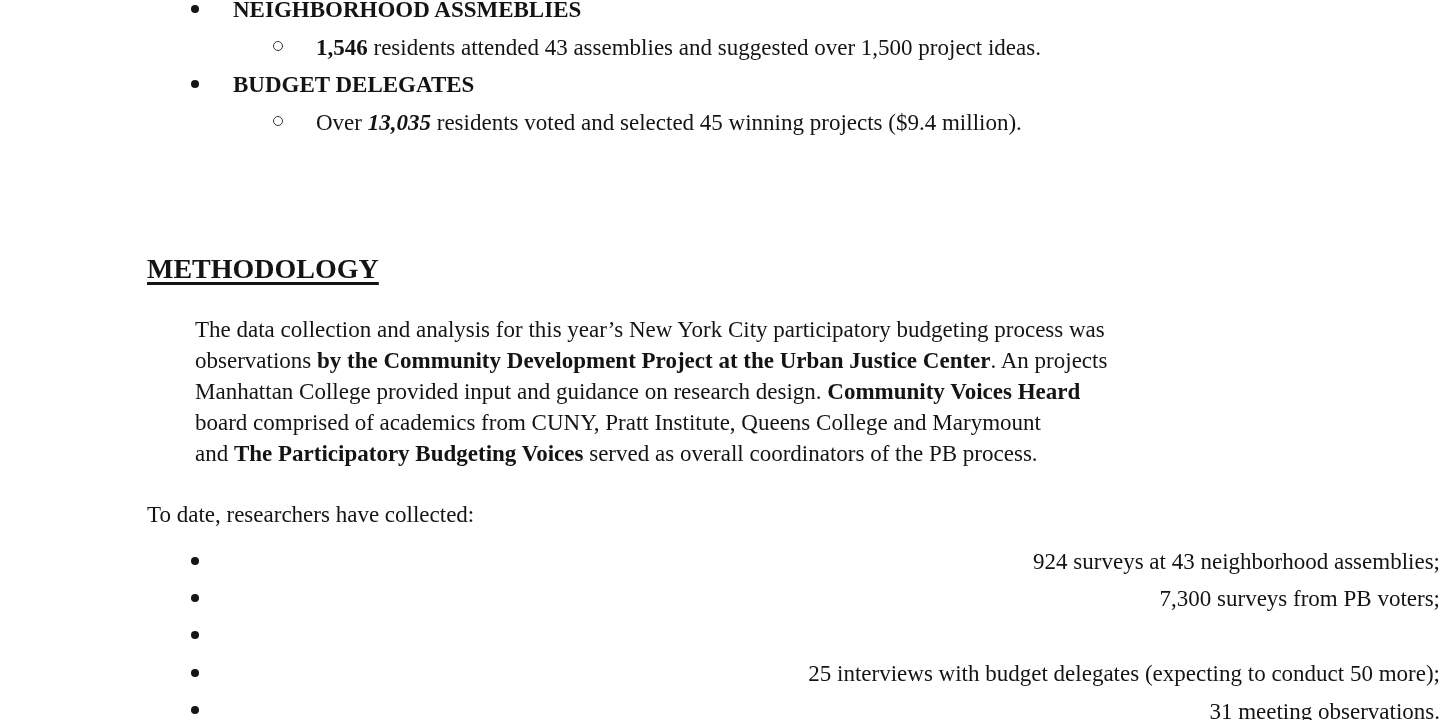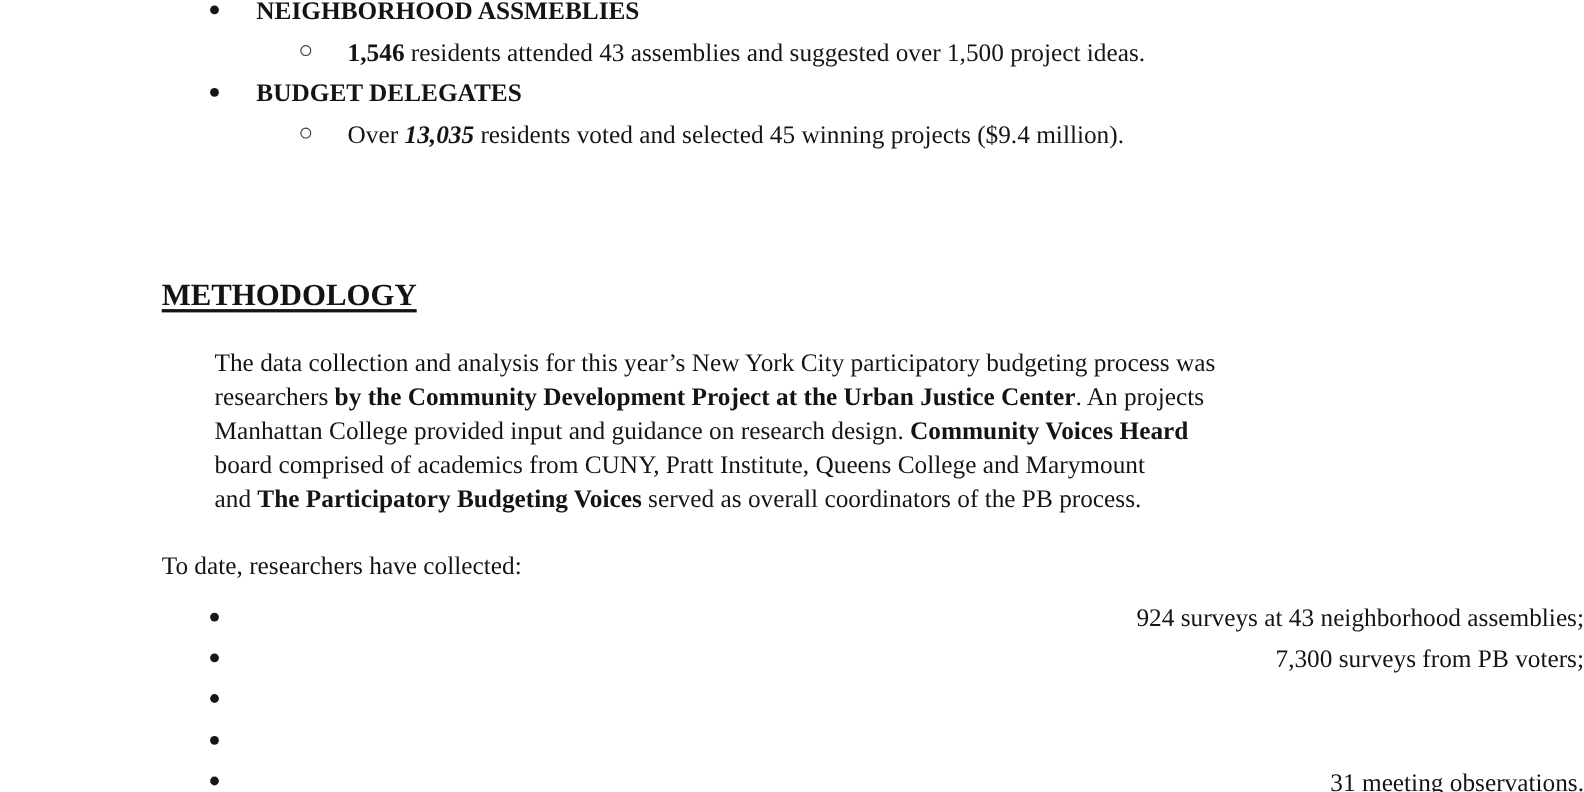--- a/index.html
+++ b/index.html
@@ -143,21 +143,21 @@
     <li class="l2">
       <span class="bullet-hollow"></span>
       <span><span>Over </span><span style="font-weight: 700; font-style: italic;">13,035</span><span> residents voted and selected 45 winning projects ($9.4 million).</span></span>
     </li>
   </ul>
 
   <div class="section-heading">METHODOLOGY</div>
 
   <div class="paragraph">
     <div class="line"><span>The data collection and analysis for this year’s New York City participatory budgeting process was</span></div>
-    <div class="line"><span>researchers </span><span style="font-weight: 700;">by the Community Development Project at the Urban Justice Center</span><span>. An projects</span></div>
+    <div class="line"><span>observations </span><span style="font-weight: 700;">by the Community Development Project at the Urban Justice Center</span><span>. An projects</span></div>
     <div class="line"><span>Manhattan College provided input and guidance on research design. </span><span style="font-weight: 700;">Community Voices Heard</span></div>
     <div class="line"><span>board comprised of academics from CUNY, Pratt Institute, Queens College and Marymount</span></div>
     <div class="line"><span>and </span><span style="font-weight: 700;">The Participatory Budgeting Voices</span><span> served as overall coordinators of the PB process.</span></div>
   </div>
 
   <div class="collected-intro">To date, researchers have collected:</div>
 
   <ul class="collected-list">
     <li>
       <span class="bullet-solid"></span>
@@ -165,20 +165,21 @@
     </li>
     <li>
       <span class="bullet-solid"></span>
       <span>7,300 surveys from PB voters;</span>
     </li>
     <li>
       <span class="bullet-solid"></span>
     </li>
     <li>
       <span class="bullet-solid"></span>
+      <span>25 interviews with budget delegates (expecting to conduct 50 more);</span>
     </li>
     <li>
       <span class="bullet-solid"></span>
       <span>31 meeting observations.</span>
     </li>
   </ul>
 
 </div>
 
 </body></html>

